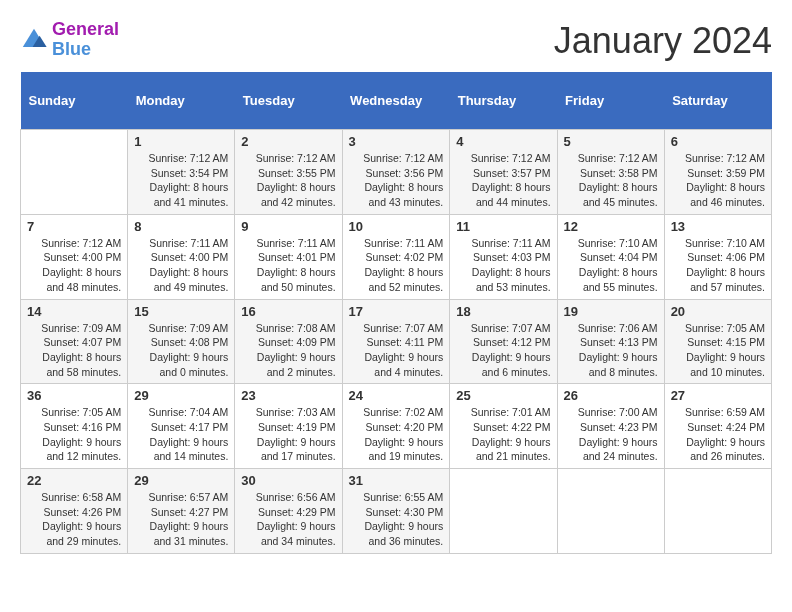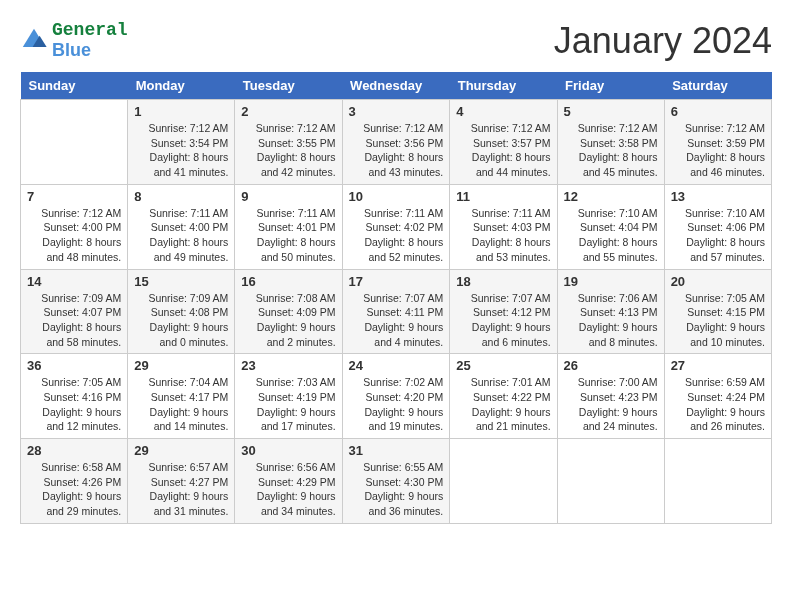--- a/index.html
+++ b/index.html
@@ -21,22 +21,21 @@
       align-items: center;
       gap: 4px;
     }
     .logo-text {
       font-size: 18px;
       font-weight: bold;
       color: #333;
       line-height: 1.1;
     }
     .logo-text span {
-      color: #15803d;
-      font-family: Liberation Mono, monospace;
+      color: #a21caf;
     }
     .logo-icon {
       width: 28px;
       height: 28px;
     }
     .title-section {
       text-align: right;
     }
     .month-title {
       font-size: 36px;
@@ -49,21 +48,21 @@
       color: #555;
     }
     table {
       width: 100%;
       border-collapse: collapse;
       font-size: 11px;
     }
     thead tr th {
       background-color: #3a6bbf;
       color: #fff;
-      padding: 6px 8px;
+      padding: 21px 8px;
       text-align: left;
       font-size: 13px;
       font-weight: bold;
     }
     tbody tr td {
       border: 1px solid #ccc;
       padding: 4px 6px;
       vertical-align: top;
       width: 108px;
       min-height: 80px;
@@ -235,21 +234,21 @@
           <div class="day-number">26</div>
           <div class="day-info">Sunrise: 7:00 AM<br>Sunset: 4:23 PM<br>Daylight: 9 hours and 24 minutes.</div>
         </td>
         <td>
           <div class="day-number">27</div>
           <div class="day-info">Sunrise: 6:59 AM<br>Sunset: 4:24 PM<br>Daylight: 9 hours and 26 minutes.</div>
         </td>
       </tr>
       <tr>
         <td>
-          <div class="day-number">28</div>
+          <div class="day-number">22</div>
           <div class="day-info">Sunrise: 6:58 AM<br>Sunset: 4:26 PM<br>Daylight: 9 hours and 29 minutes.</div>
         </td>
         <td>
           <div class="day-number">29</div>
           <div class="day-info">Sunrise: 6:57 AM<br>Sunset: 4:27 PM<br>Daylight: 9 hours and 31 minutes.</div>
         </td>
         <td>
           <div class="day-number">30</div>
           <div class="day-info">Sunrise: 6:56 AM<br>Sunset: 4:29 PM<br>Daylight: 9 hours and 34 minutes.</div>
         </td>

